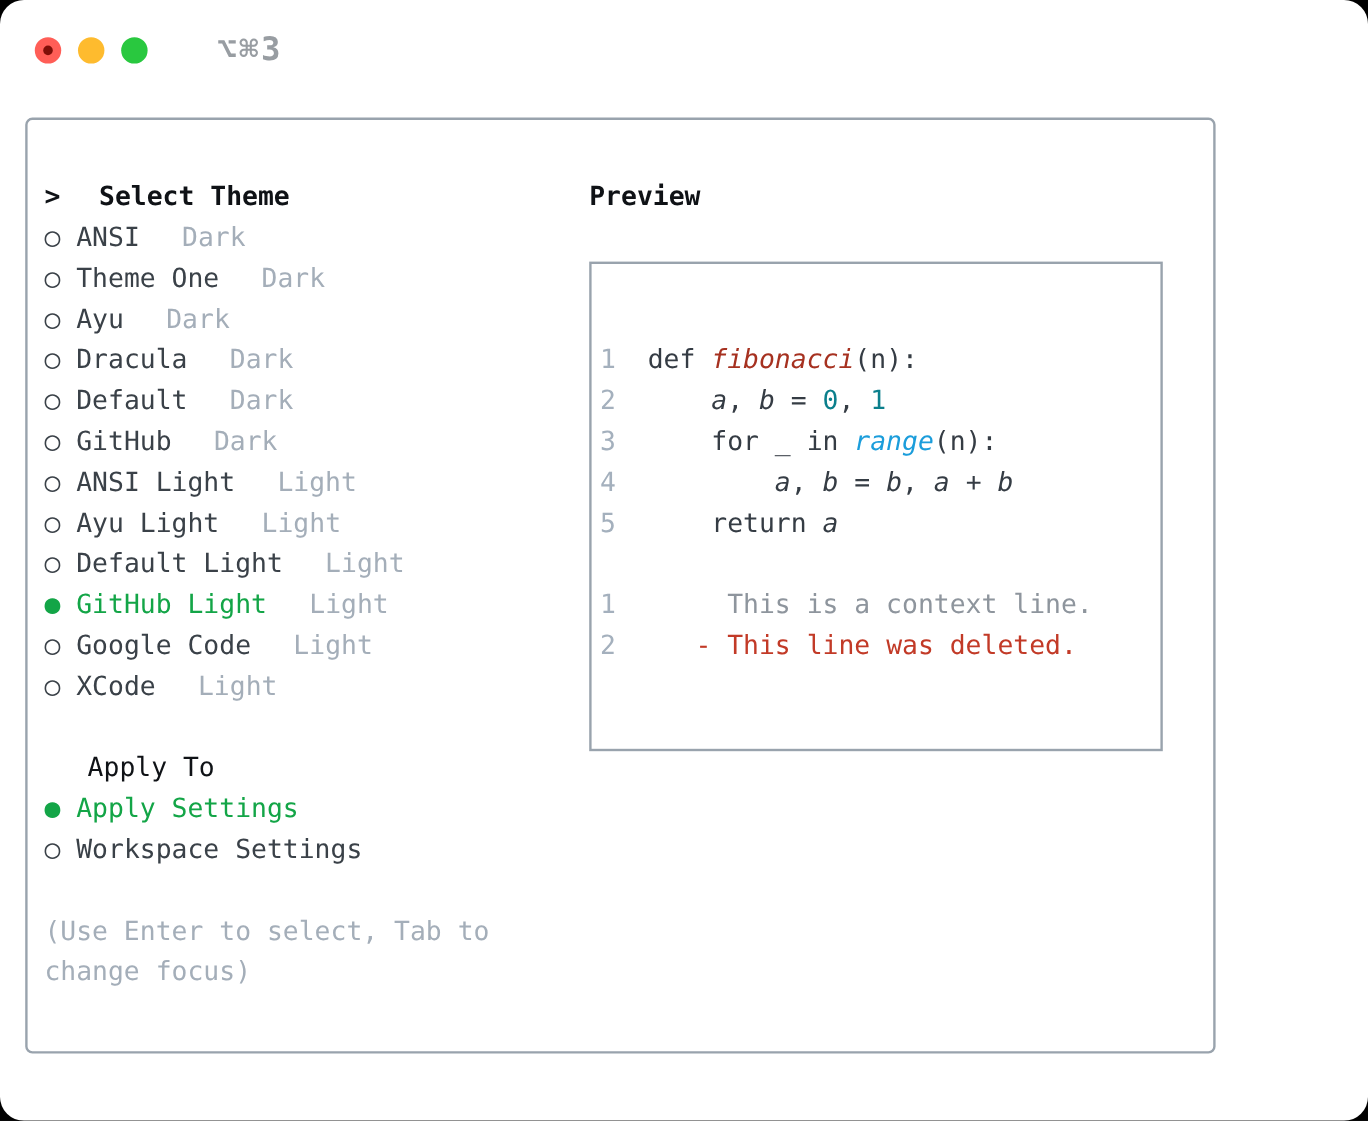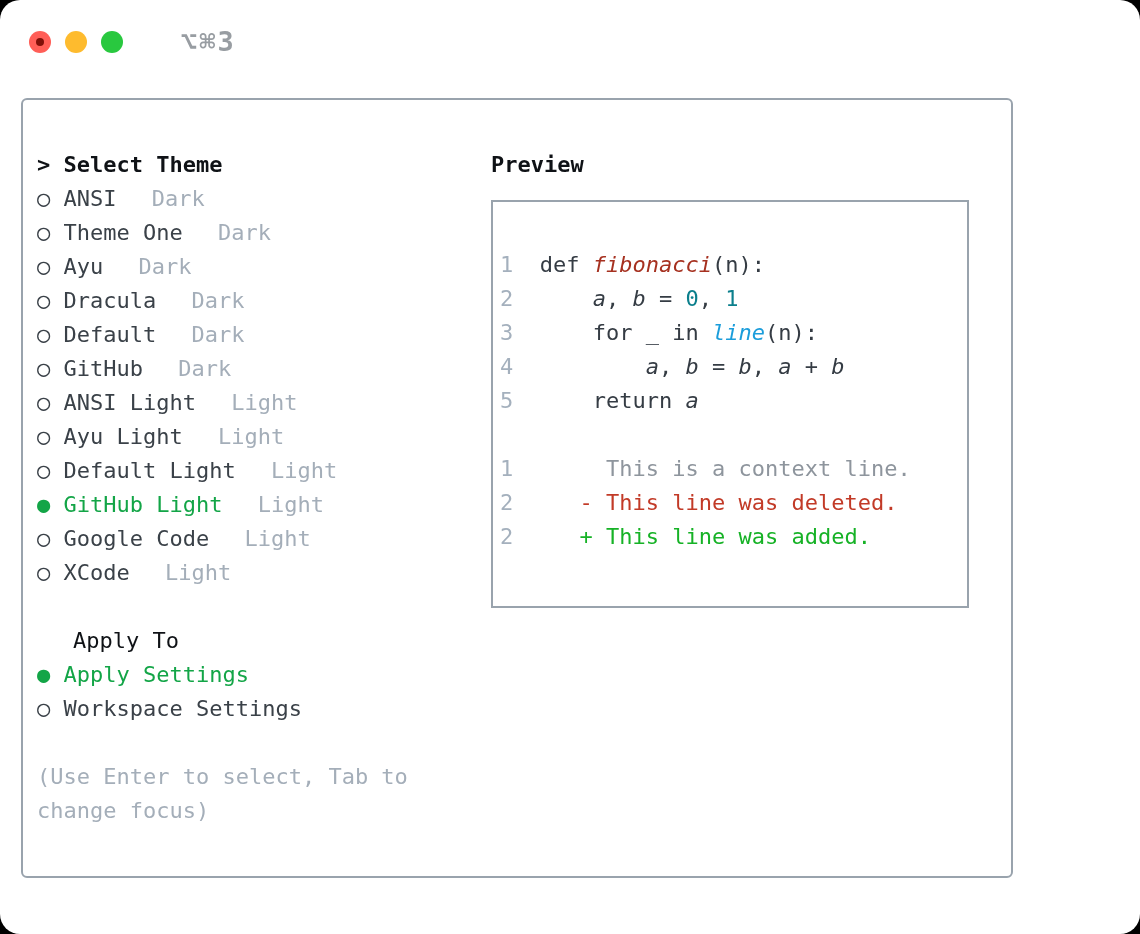--- a/index.html
+++ b/index.html
@@ -26,39 +26,39 @@
   .panel{
     position:absolute;left:21px;top:98px;width:992px;height:780px;
     border:2px solid var(--border_gray);border-radius:6px;box-sizing:border-box;
   }
   .sidebar{
     position:absolute;left:14px;top:48px;width:440px;
     font-size:22px;line-height:34px;color:var(--list_text);
   }
   .row{white-space:pre;height:34px;}
   .cursor{font-weight:bold;color:var(--heading_black);}
-  .heading{font-weight:bold;color:var(--heading_black);}
+  .heading{font-weight:bold;color:var(--heading_black);margin-left:19px;}
   .bullet{color:var(--list_text);}
   .bullet.on{color:var(--accent_green);}
   .tname{color:var(--list_text);}
   .tname.green{color:var(--accent_green);}
   .variant{color:var(--muted_gray);margin-left:22px;}
   .gap{height:34px;}
   .apply-heading{margin-left:36px;white-space:pre;height:34px;color:var(--heading_black);}
   .help{white-space:normal;color:var(--muted_gray);}
   
   .previewcol{position:absolute;left:468px;top:48px;width:490px;}
   .preview-heading{
     font-size:22px;line-height:34px;font-weight:bold;color:var(--heading_black);
     white-space:pre;
   }
   .preview-box{
-    margin-top:18px;width:478px;height:408px;box-sizing:border-box;
+    margin-top:36px;width:478px;height:408px;box-sizing:border-box;
     border:2px solid var(--border_gray);
-    padding:46px 6px 0 7px;overflow:hidden;
+    padding:64px 6px 0 7px;overflow:hidden;
   }
   .cline{white-space:pre;font-size:22px;line-height:34px;height:34px;color:var(--code_text);}
   .ln{color:var(--lineno_gray);}
   .tok-code{color:var(--code_text);}
   .tok-function{color:var(--function_red);font-style:italic;}
   .tok-builtin{color:var(--builtin_blue);font-style:italic;}
   .tok-number{color:var(--number_teal);}
   .tok-var{color:var(--code_text);font-style:italic;}
   .tok-context{color:var(--context_gray);}
   .tok-deleted{color:var(--deleted_red);}
@@ -108,24 +108,23 @@
       <div class="gap"></div>
 
       <div class="help">(Use Enter to select, Tab to change focus)</div>
     </div>
 
     <div class="previewcol">
       <div class="preview-heading">Preview</div>
       <div class="preview-box" id="preview-box">
           <div class="cline"><span class="ln">1  </span><span class="tok-code">def </span><span class="tok-function">fibonacci</span><span class="tok-code">(n):</span></div>
           <div class="cline"><span class="ln">2  </span><span class="tok-code">    </span><span class="tok-var">a</span><span class="tok-code">, </span><span class="tok-var">b</span><span class="tok-code"> = </span><span class="tok-number">0</span><span class="tok-code">, </span><span class="tok-number">1</span></div>
-          <div class="cline"><span class="ln">3  </span><span class="tok-code">    for _ in </span><span class="tok-builtin">line</span><span class="tok-code">(n):</span></div>
+          <div class="cline"><span class="ln">3  </span><span class="tok-code">    for _ in </span><span class="tok-builtin">range</span><span class="tok-code">(n):</span></div>
           <div class="cline"><span class="ln">4  </span><span class="tok-code">        </span><span class="tok-var">a</span><span class="tok-code">, </span><span class="tok-var">b</span><span class="tok-code"> = </span><span class="tok-var">b</span><span class="tok-code">, </span><span class="tok-var">a</span><span class="tok-code"> + </span><span class="tok-var">b</span></div>
           <div class="cline"><span class="ln">5  </span><span class="tok-code">    return </span><span class="tok-var">a</span></div>
           <div class="cline"><span class="ln">   </span><span class="tok-code"> </span></div>
           <div class="cline"><span class="ln">1  </span><span class="tok-code">     </span><span class="tok-context">This is a context line.</span></div>
           <div class="cline"><span class="ln">2  </span><span class="tok-code">   </span><span class="tok-deleted">- This line was deleted.</span></div>
-          <div class="cline"><span class="ln">2  </span><span class="tok-code">   </span><span class="tok-added">+ This line was added.</span></div>
         </div>
     </div>
 
   </div>
 </div>
 
 </body></html>

